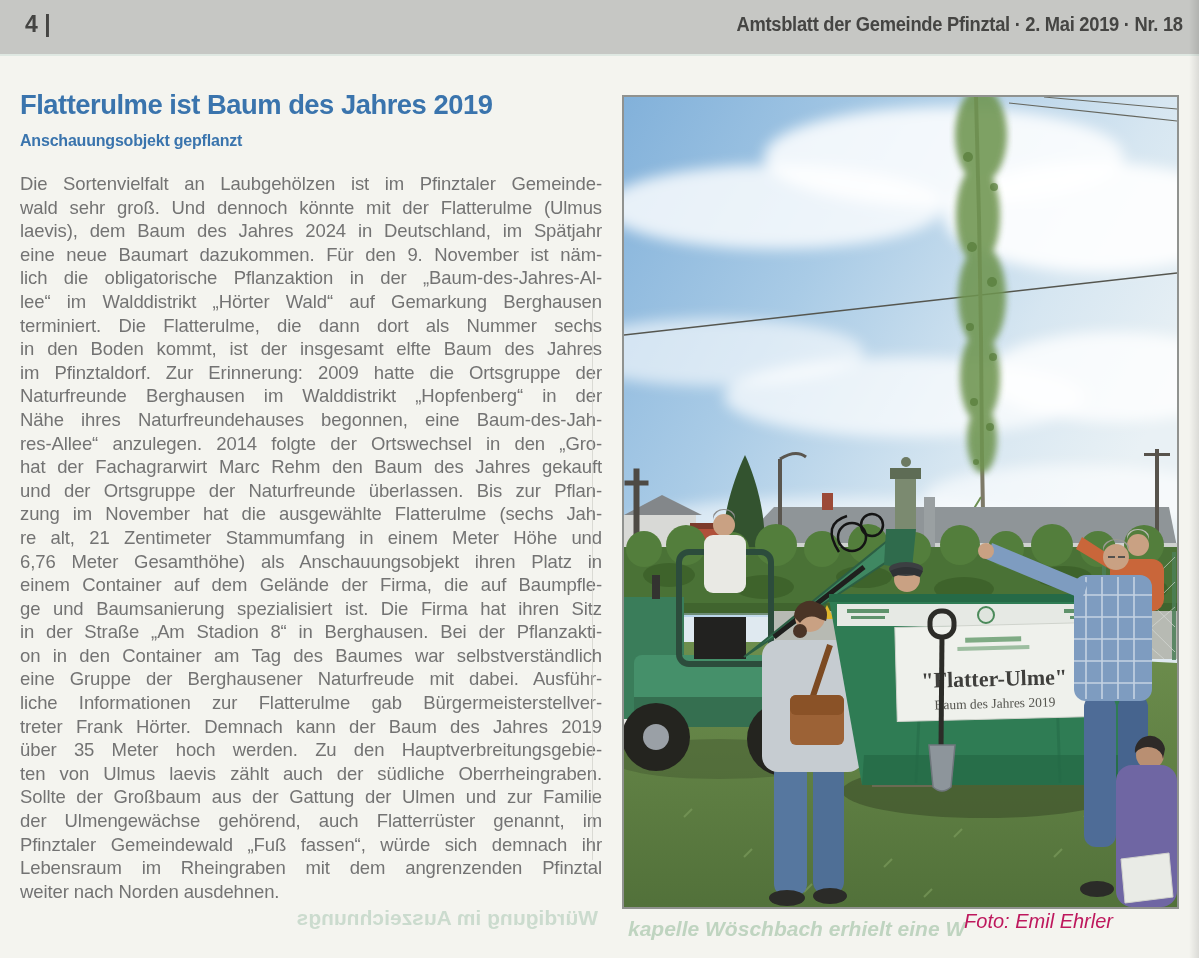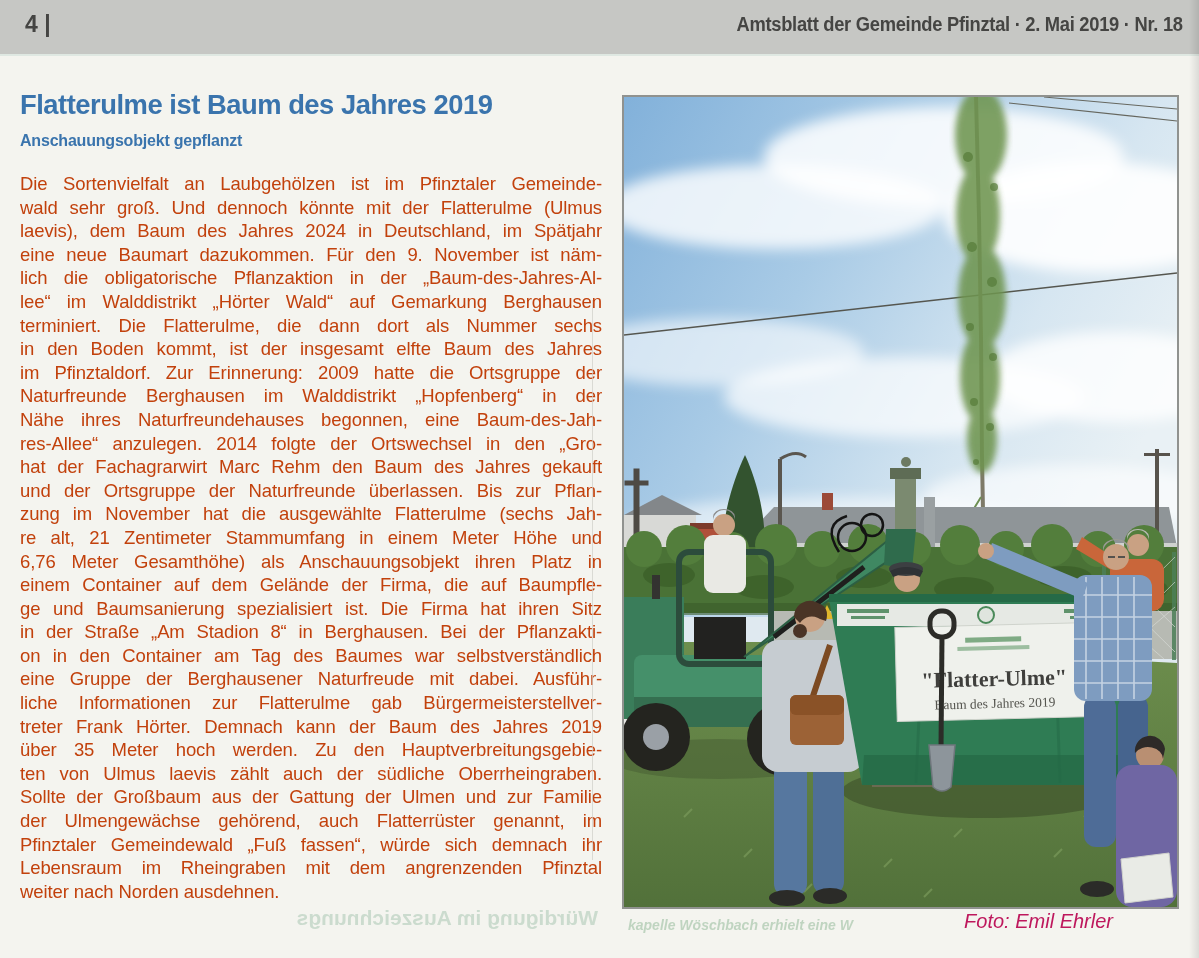--- a/index.html
+++ b/index.html
@@ -9,37 +9,37 @@
        background:linear-gradient(to right,rgba(0,0,0,0),rgba(0,0,0,.10));}
   .band{position:absolute;left:0;top:0;width:1199px;height:54px;background:#c6c7c4;
        border-bottom:2px solid #dfe8e2;}
   .pagenum{position:absolute;left:25px;top:11px;font-size:23px;font-weight:bold;color:#454543;}
   .masthead{position:absolute;right:16px;top:13px;font-size:19.5px;font-weight:bold;color:#454543;
        letter-spacing:-.3px;transform:scaleX(.94);transform-origin:right;white-space:nowrap;}
   .headline{position:absolute;left:20px;top:88px;font-size:28.5px;font-weight:bold;color:#3a74ad;
        letter-spacing:-.5px;transform:scaleX(.96);transform-origin:left;white-space:nowrap;}
   .subhead{position:absolute;left:20px;top:132px;font-size:16px;font-weight:bold;color:#3a74ad;
        letter-spacing:-.2px;white-space:nowrap;}
-  .body-col{position:absolute;left:20px;top:172px;width:582px;color:#c2410c;
+  .body-col{position:absolute;left:20px;top:172px;width:582px;color:#737373;
        font-size:18.5px;line-height:23.6px;letter-spacing:-.1px;}
   .bl{white-space:nowrap;text-align:justify;text-align-last:justify;overflow:visible;}
   .bl.last{text-align-last:left;}
   .scanline{position:absolute;left:592px;top:300px;width:1px;height:560px;background:#cfcfc9;opacity:.7;}
   .photo{position:absolute;left:622px;top:95px;width:553px;height:810px;
        border:2px solid #90928f;background:#dfe9f0;}
   .photo svg{display:block;}
   .caption{position:absolute;left:622px;top:910px;width:553px;text-align:right;
        padding-right:62px;box-sizing:border-box;font-size:20px;font-style:italic;
        font-weight:500;color:#be185d;}
   .ghost{position:absolute;font-weight:bold;white-space:nowrap;pointer-events:none;overflow:hidden;}
   .g-top1{left:648px;top:100px;width:500px;font-size:25px;color:rgba(40,125,165,.30);word-spacing:28px;}
   .g-top2{left:640px;top:139px;width:515px;font-size:18px;color:rgba(45,135,150,.26);word-spacing:20px;}
   .g-botL{left:130px;top:906px;width:468px;font-size:21px;color:rgba(120,170,140,.33);
           transform:scaleX(-1);}
-  .g-botR{left:628px;top:917px;width:392px;font-size:14px;color:rgba(105,160,115,.38);font-style:italic;}
+  .g-botR{left:628px;top:917px;width:392px;font-size:21px;color:rgba(105,160,115,.38);font-style:italic;}
 </style>
 </head>
 <body>
 
 <div class="band"></div>
 <div class="pagenum">4 |</div>
 <div class="masthead">Amtsblatt der Gemeinde Pfinztal · 2. Mai 2019 · Nr. 18</div>
 <div class="scan-edge"></div>
 
 <div class="headline">Flatterulme ist Baum des Jahres 2019</div>

